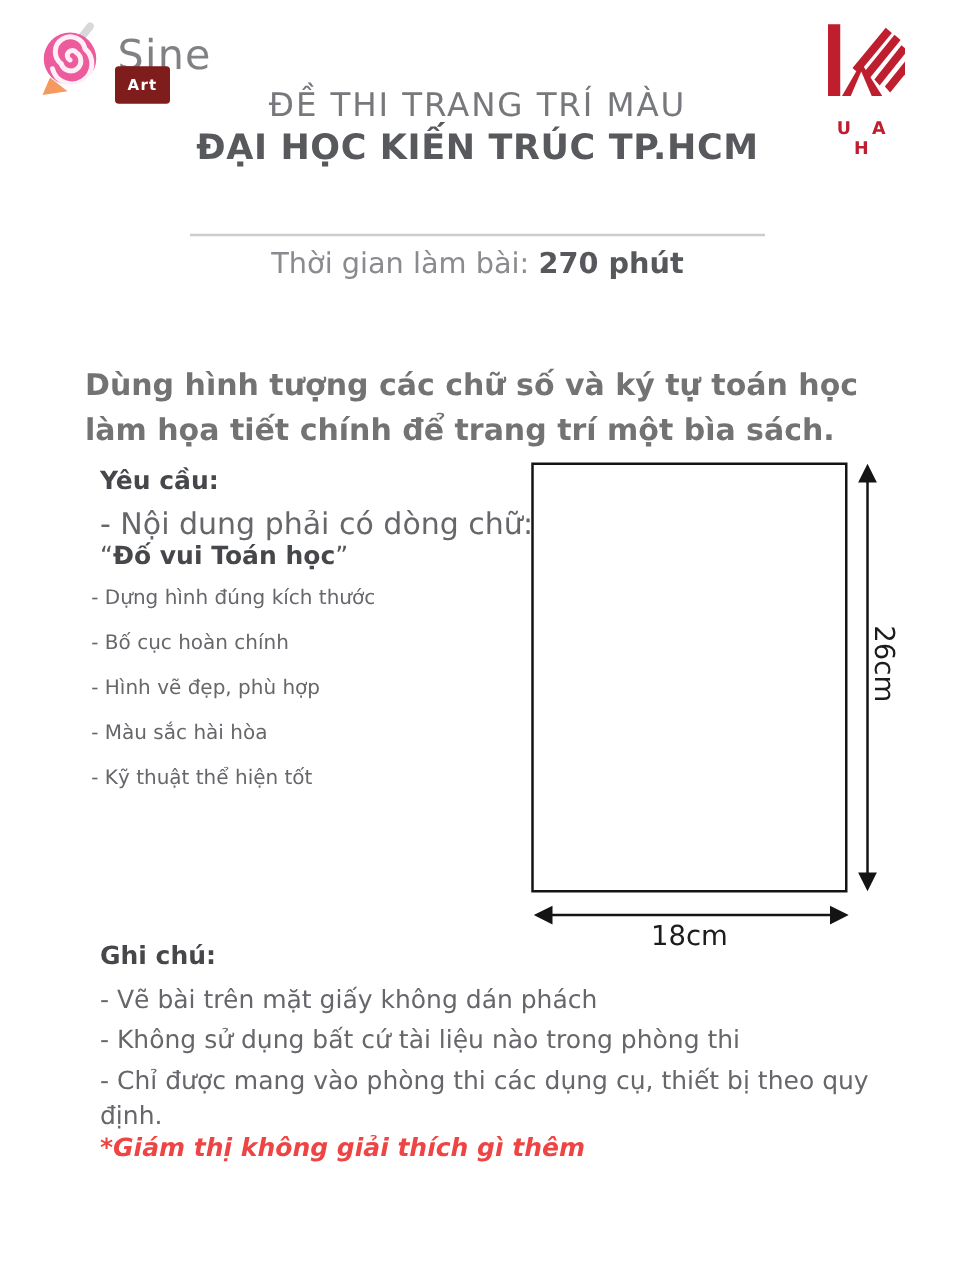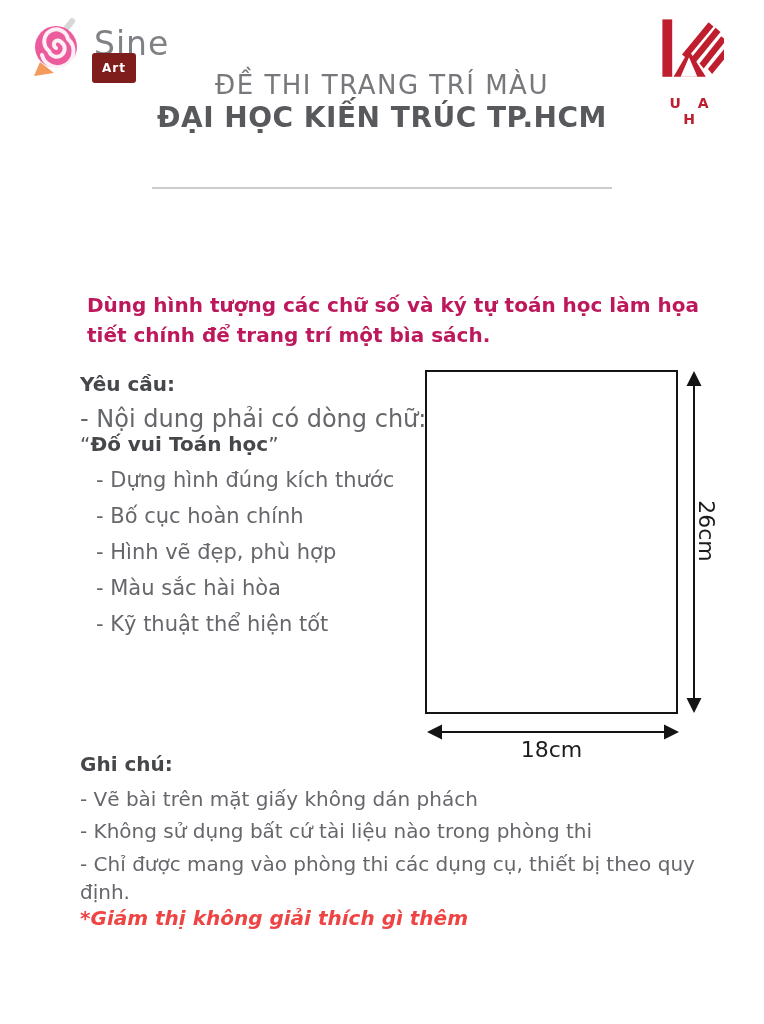--- a/index.html
+++ b/index.html
@@ -29,27 +29,27 @@
 
   
   .title-1 { left:0; right:0; top:70px;  text-align:center; font-size:26px; color:#77787B; letter-spacing:1.5px; }
   .title-2 { left:0; right:0; top:101px; text-align:center; font-size:28px; color:#58595C; font-weight:bold; letter-spacing:0.5px; }
   .title-year { left:0; right:0; top:136px; text-align:center; font-size:31px; font-weight:bold; color:#F0609E; letter-spacing:1px; }
   .divider { left:152px; top:187px; width:460px; height:2px; background:#CBCCCE; }
   .time-info { left:0; right:0; top:198px; text-align:center; font-size:23px; color:#8A8B8E; }
   .time-info .strong { color:#57585B; font-weight:bold; }
 
   
-  .task-desc { left:87px; top:290px; width:648px; font-size:20px; font-weight:bold; color:#be185d; line-height:1.5; }
+  .task-desc { left:68px; top:290px; width:648px; font-size:24px; font-weight:bold; color:#737373; line-height:1.5; }
 
   .req-heading { left:80px; top:372px; font-size:20px; font-weight:bold; color:#46474B; }
   .req-line1   { left:80px; top:405px; font-size:24px; color:#66676B; }
   .req-quote   { left:80px; top:432px; font-size:20px; color:#54555A; }
   .req-quote .bold { font-weight:bold; color:#46474B; }
-  .req-item    { left:96px; font-size:21px; color:#66676B; }
+  .req-item    { left:73px; font-size:16px; color:#66676B; }
   .ri-0 { top:468px; } .ri-1 { top:504px; } .ri-2 { top:540px; } .ri-3 { top:576px; } .ri-4 { top:612px; }
 
   
   .frame { left:425px; top:370px; width:253px; height:344px; border:2px solid #141414; background:#fff; }
   .v-arrow { left:683px; top:371px; }
   .h-arrow { left:427px; top:721px; }
   .dim-h { left:664px; top:516px; width:80px; height:30px; transform:rotate(90deg);
            text-align:center; font-size:22px; color:#1c1c1c; }
   .dim-w { left:425px; top:737px; width:253px; text-align:center; font-size:22px; color:#1c1c1c; }
 
@@ -90,20 +90,23 @@
         </g>
         <path d="M38,86 L62,86 L50,58 Z" fill="#ffffff"></path>
       </svg>
     </span>
     <div class="uah-text">U A H</div>
   </div>
 
   <div class="abs title-1">ĐỀ THI TRANG TRÍ MÀU</div>
   <div class="abs title-2">ĐẠI HỌC KIẾN TRÚC TP.HCM</div>
   <div class="abs divider"></div>
+  <div class="abs time-info">
+    <span>Thời gian làm bài: </span><span class="strong">270 phút</span>
+  </div>
 
   <div class="abs task-desc">Dùng hình tượng các chữ số và ký tự toán học làm họa tiết chính để trang trí một bìa sách.</div>
 
   <div class="abs req-heading">Yêu cầu:</div>
   <div class="abs req-line1">- Nội dung phải có dòng chữ:</div>
   <div class="abs req-quote">
     <span>“</span><span class="bold">Đố vui Toán học</span><span>”</span>
   </div>
   <div class="abs req-item ri-0">- Dựng hình đúng kích thước</div>
   <div class="abs req-item ri-1">- Bố cục hoàn chính</div>

